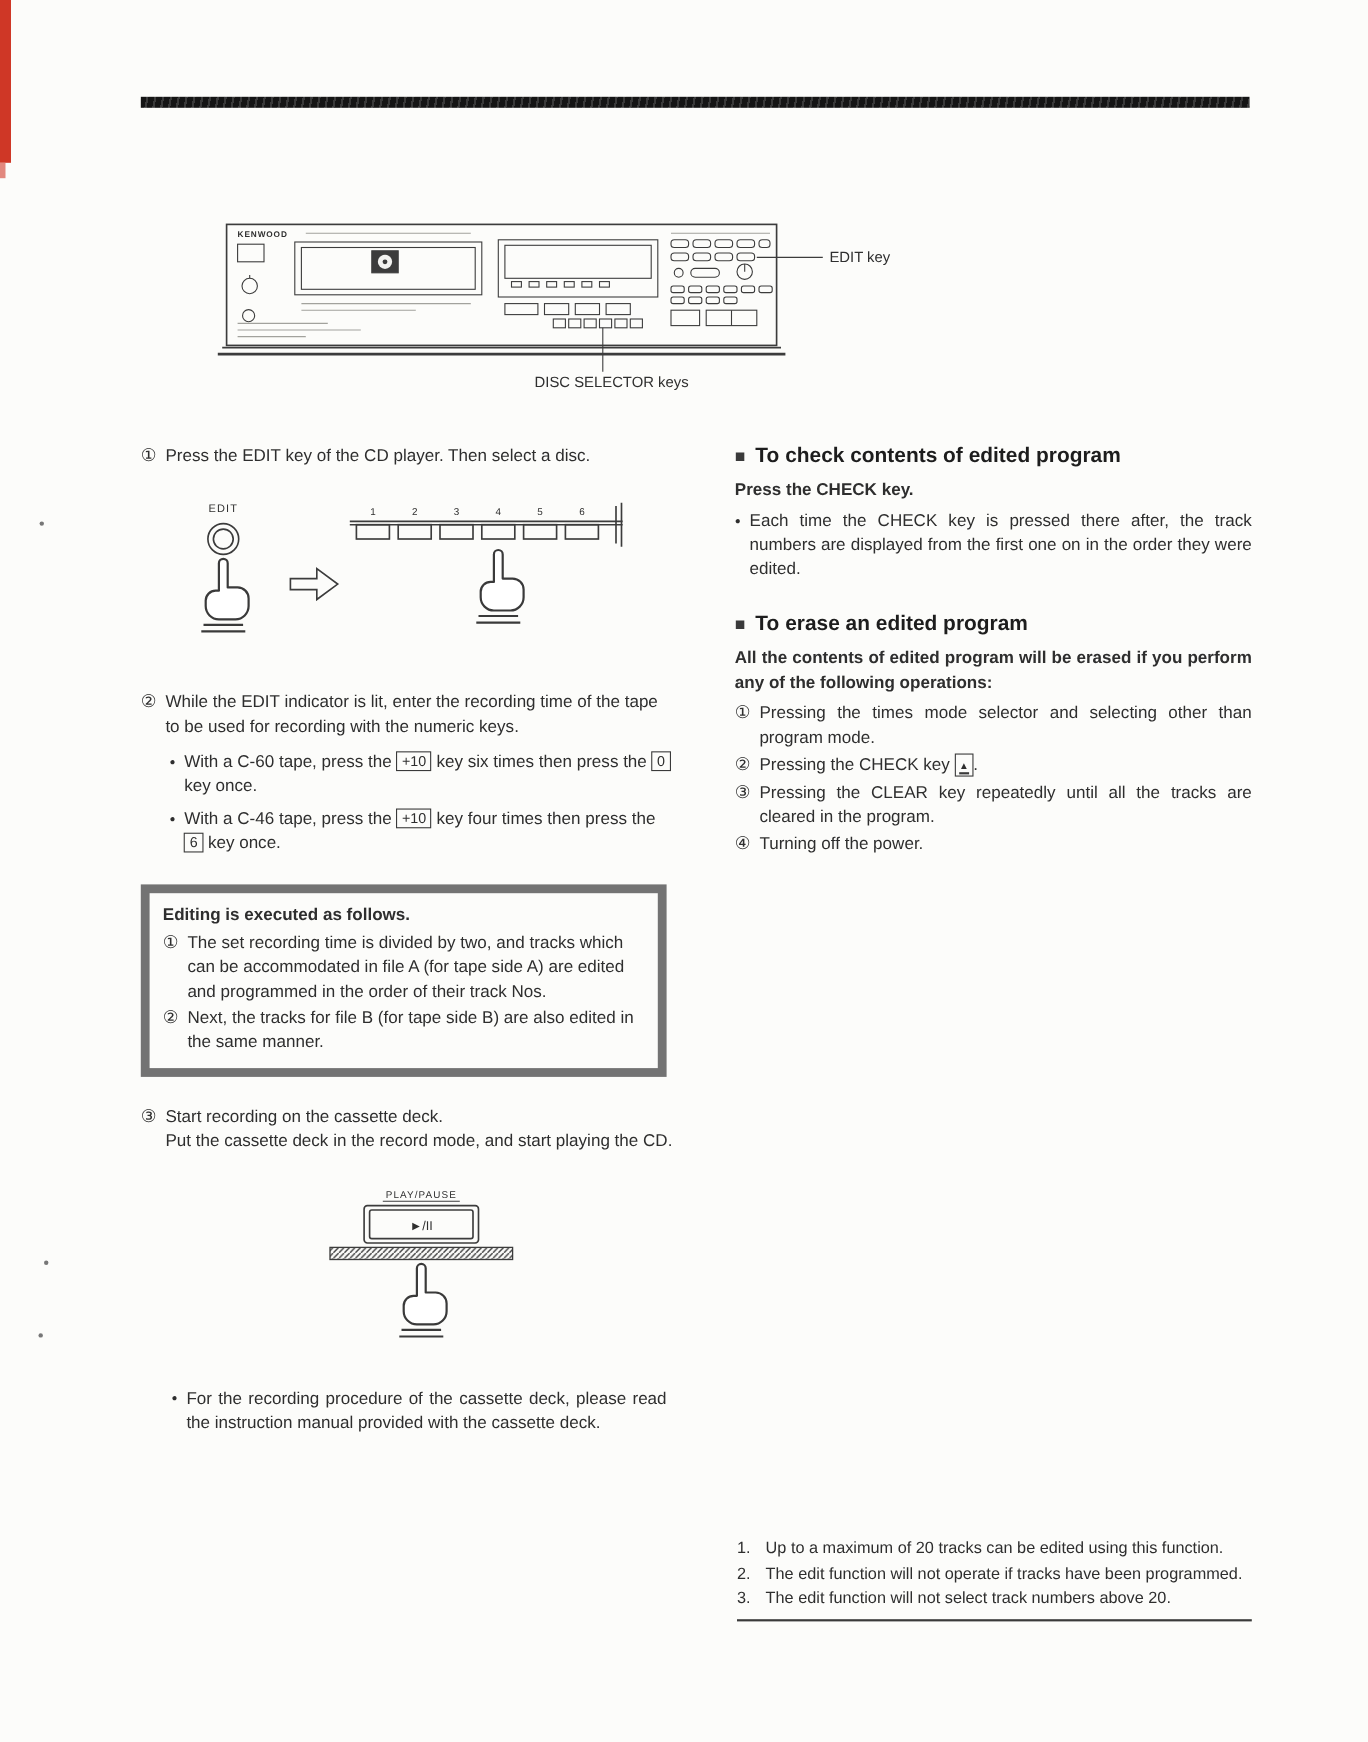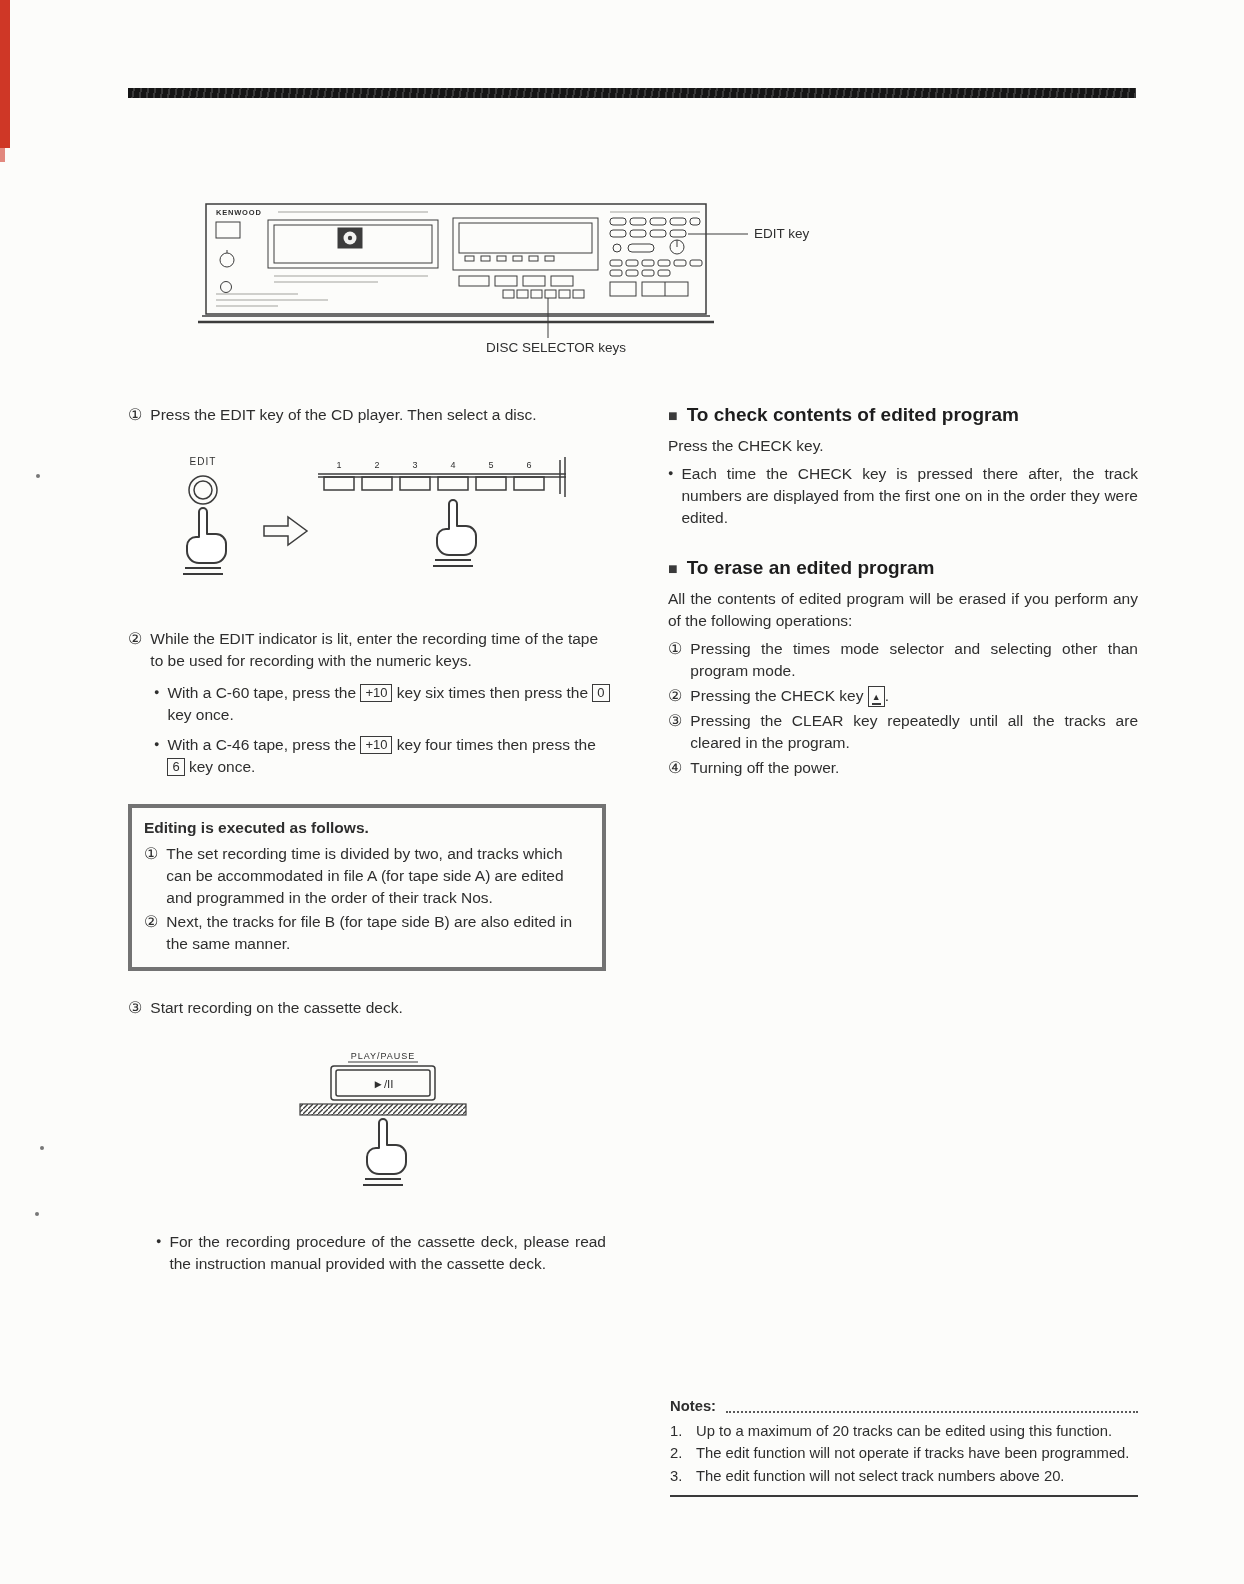--- a/index.html
+++ b/index.html
@@ -25,30 +25,30 @@
 
   .illus1-svg{display:block;margin:26px 0 0 18px}
   .mt-step2{margin-top:46px}
   .bullets{margin:10px 0 0 26px;display:flex;flex-direction:column;gap:8px}
   .bullet-item{display:flex;gap:8px}
   .bullet{flex:0 0 auto;font-size:9px;line-height:2.3}
   .key{display:inline-block;border:1.3px solid #3a3a3a;padding:0 4px;font-size:13px;line-height:1.25;vertical-align:1px}
   .eject-key{padding:1px 3px}
   .ej{display:inline-block;font-size:9px;line-height:1;border-bottom:2px solid #3a3a3a;padding-bottom:1px}
 
-  .edit-box{margin-top:26px;border:4px solid #737373;padding:9px 12px 12px;width:478px}
+  .edit-box{margin-top:26px;border:8px solid #737373;padding:9px 12px 12px;width:478px}
   .box-title{font-weight:700;margin-bottom:4px}
   .box-item{display:flex;gap:8px;margin-top:2px}
   .mt-step3{margin-top:26px}
   .play-svg{display:block;margin:30px 0 0 160px}
   .footnote{margin:42px 0 0 28px;width:450px;display:flex;gap:8px}
 
   .rhead{font-size:19px;font-weight:700;color:#1d1d1d;display:flex;gap:9px;align-items:baseline;margin:0 0 6px}
   .rhead .sq{font-size:16px;color:#3a3a3a}
-  .bold-line{font-weight:400;margin-bottom:6px}
+  .bold-line{font-weight:700;margin-bottom:6px}
   .just{text-align:justify}
   .erase-items{display:flex;flex-direction:column;gap:3px;margin-top:4px}
   .mt-erase{margin-top:26px}
 
   .notes{position:absolute;left:670px;top:1396px;width:468px;font-size:14.8px;line-height:1.4}
   .notes-head{display:flex;align-items:flex-end;margin-bottom:4px}
   .notes-title{font-weight:700}
   .notes-rule{flex:1;border-bottom:2px dotted #5a5a5a;margin:0 0 4px 10px}
   .note-item{display:flex;gap:6px;text-align:justify;margin-top:2px}
   .note-num{flex:0 0 20px}
@@ -234,20 +234,21 @@
       <div class="box-item">
         <span class="num">②</span>
         <span class="step-body">Next, the tracks for file B (for tape side B) are also edited in the same manner.</span>
       </div>
     </div>
 
     <div class="step mt-step3">
       <span class="num">③</span>
       <span class="step-body">
         <div>Start recording on the cassette deck.</div>
+        <div class="just">Put the cassette deck in the record mode, and start playing the CD.</div>
       </span>
     </div>
 
     <svg class="play-svg" viewBox="0 0 190 140" width="190" height="140">
       <defs>
         <pattern id="hatchp" width="5" height="5" patternUnits="userSpaceOnUse">
           <path d="M0 5 L5 0" stroke="#3c3c3c" stroke-width="1.3"></path>
         </pattern>
       </defs>
       <text x="95" y="10" text-anchor="middle" class="svgt fs9 ls1">PLAY/PAUSE</text>
@@ -304,24 +305,20 @@
       </div>
       <div class="step">
         <span class="num">④</span>
         <span class="step-body">Turning off the power.</span>
       </div>
     </div>
 
   </div>
 
   <div class="notes">
-    <div class="notes-head">
-      <span class="notes-title">Notes:</span>
-      <span class="notes-rule"></span>
-    </div>
     <div class="note-item">
       <span class="note-num">1.</span>
       <span class="step-body">Up to a maximum of 20 tracks can be edited using this function.</span>
     </div>
     <div class="note-item">
       <span class="note-num">2.</span>
       <span class="step-body">The edit function will not operate if tracks have been programmed.</span>
     </div>
     <div class="note-item">
       <span class="note-num">3.</span>

